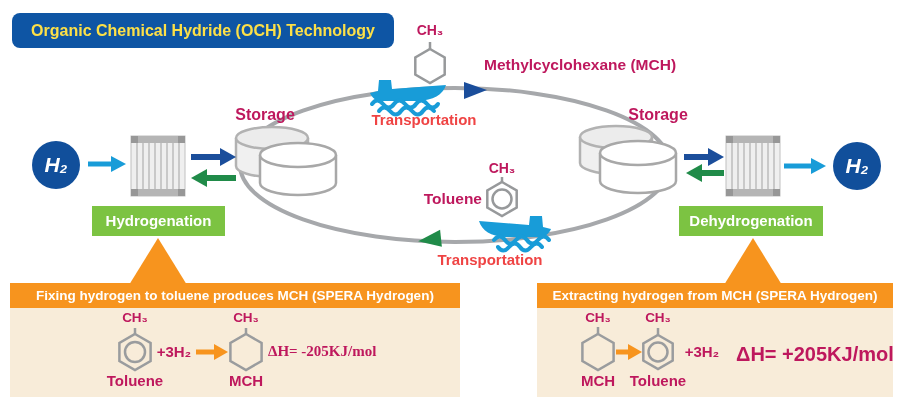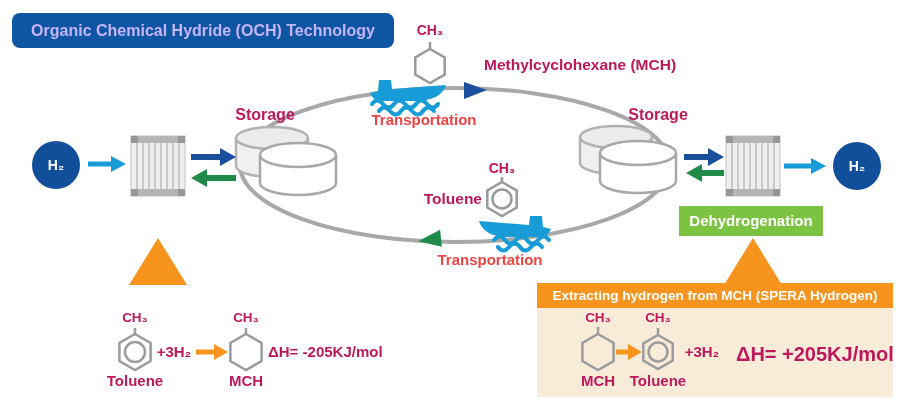--- a/index.html
+++ b/index.html
@@ -6,45 +6,49 @@
   .stage{
     position:relative;width:900px;height:420px;overflow:hidden;background:#ffffff;
     font-family:"Liberation Sans","DejaVu Sans",sans-serif;
     -webkit-font-smoothing:antialiased;
   }
   .lbl{position:absolute;font-weight:bold;color:#be185d;white-space:nowrap;}
   .center{text-align:center;}
   .cyan-txt{color:#ef4444;}
   .banner{
     position:absolute;left:12px;top:13px;width:382px;height:35px;
-    background:#0e55a4;border-radius:8px;color:#c4b5fd;font-weight:bold;
+    background:#0e55a4;border-radius:8px;color:#fde047;font-weight:bold;
     font-size:16px;line-height:35px;text-align:center;
   }
   .h2ball{
     position:absolute;width:48px;height:48px;border-radius:50%;
-    background:#114f9b;color:#fff;font-weight:bold;font-size:14px;
-    line-height:48px;text-align:center;
+    background:#114f9b;color:#fff;font-weight:bold;font-size:21px;
+    line-height:48px;text-align:center;font-style:italic;
   }
   .greenbox{
     position:absolute;height:30px;background:#7cc342;color:#fff;
     font-weight:bold;font-size:15px;line-height:30px;text-align:center;
   }
   .panel{position:absolute;top:283px;height:114px;}
   .panel .hdr{
     height:25px;background:#f7941e;color:#fff;font-weight:bold;
     font-size:13.5px;line-height:25px;text-align:center;white-space:nowrap;
   }
   .panel .bdy{height:89px;background:#f8ecd9;}
   svg.layer{position:absolute;left:0;top:0;pointer-events:none;}
 </style>
 </head>
 <body>
 
 <div class="stage">
 
+  <div class="panel" style="left:10px;width:450px;">
+    <div class="hdr">Fixing hydrogen to toluene produces MCH (SPERA Hydrogen)</div>
+    <div class="bdy"></div>
+  </div>
   <div class="panel" style="left:537px;width:356px;">
     <div class="hdr">Extracting hydrogen from MCH (SPERA Hydrogen)</div>
     <div class="bdy"></div>
   </div>
 
   <svg class="layer" width="900" height="420" viewBox="0 0 900 420">
 
     <ellipse cx="455" cy="165" rx="215" ry="77" fill="none" stroke="#a6a8ab" stroke-width="4"></ellipse>
 
     <polygon points="487,90 464,82 464,99" fill="#1b4e9b"></polygon>
@@ -191,28 +195,29 @@
   <div class="lbl center cyan-txt" style="left:354px;top:111px;width:140px;font-size:15px;">Transportation</div>
   <div class="lbl center" style="left:225px;top:106px;width:80px;font-size:16px;">Storage</div>
   <div class="lbl center" style="left:618px;top:106px;width:80px;font-size:16px;">Storage</div>
   <div class="lbl center" style="left:480px;top:160px;width:44px;font-size:14px;">CH₃</div>
   <div class="lbl" style="left:416px;top:190px;width:66px;text-align:right;font-size:15.5px;">Toluene</div>
   <div class="lbl center cyan-txt" style="left:420px;top:251px;width:140px;font-size:15px;">Transportation</div>
 
   <div class="h2ball" style="left:32px;top:141px;">H₂</div>
   <div class="h2ball" style="left:833px;top:142px;">H₂</div>
 
+  <div class="greenbox" style="left:92px;top:206px;width:133px;">Hydrogenation</div>
   <div class="greenbox" style="left:679px;top:206px;width:144px;">Dehydrogenation</div>
 
   <div class="lbl center" style="left:113px;top:310px;width:44px;font-size:13.5px;">CH₃</div>
   <div class="lbl center" style="left:100px;top:372px;width:70px;font-size:15px;">Toluene</div>
   <div class="lbl center" style="left:152px;top:343px;width:44px;font-size:15px;">+3H₂</div>
   <div class="lbl center" style="left:224px;top:310px;width:44px;font-size:13.5px;">CH₃</div>
   <div class="lbl center" style="left:221px;top:372px;width:50px;font-size:15px;">MCH</div>
-  <div class="lbl" style="left:268px;top:343px;font-size:15px;">ΔH= -205KJ/mol</div>
+  <div class="lbl" style="left:268px;top:343px;font-size:15px;font-family:Liberation Serif, serif;">ΔH= -205KJ/mol</div>
 
   <div class="lbl center" style="left:576px;top:310px;width:44px;font-size:13.5px;">CH₃</div>
   <div class="lbl center" style="left:573px;top:372px;width:50px;font-size:15px;">MCH</div>
   <div class="lbl center" style="left:636px;top:310px;width:44px;font-size:13.5px;">CH₃</div>
   <div class="lbl center" style="left:623px;top:372px;width:70px;font-size:15px;">Toluene</div>
   <div class="lbl center" style="left:678px;top:343px;width:48px;font-size:15px;">+3H₂</div>
   <div class="lbl" style="left:736px;top:343px;font-size:20px;">ΔH= +205KJ/mol</div>
 
 </div>
 

